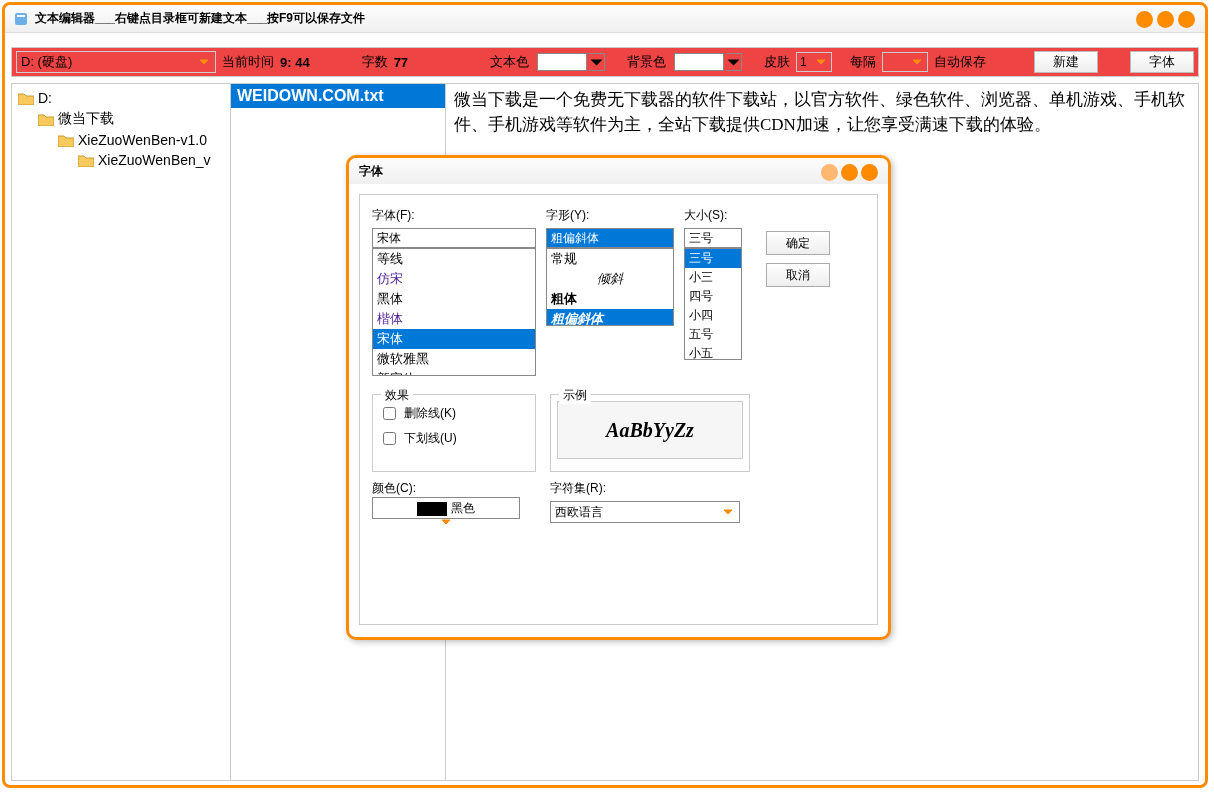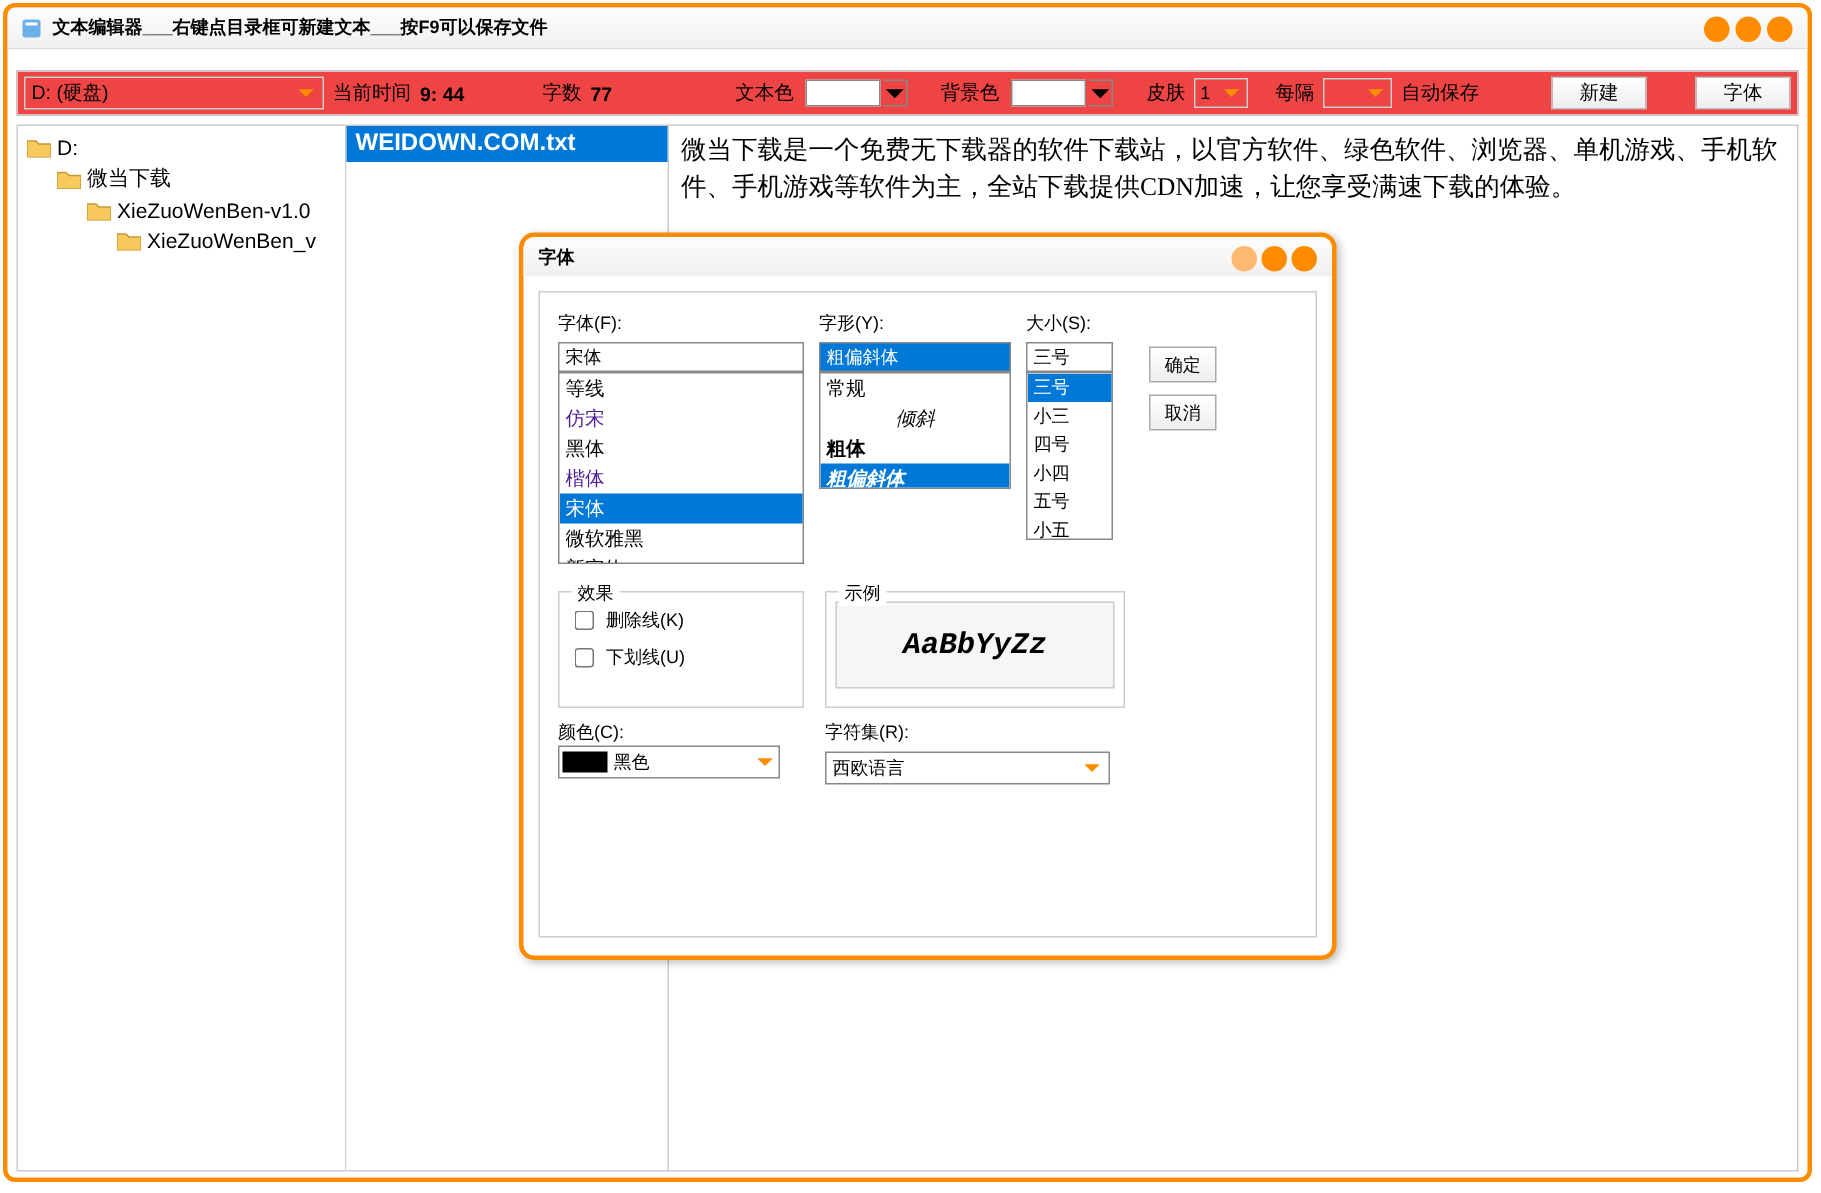--- a/index.html
+++ b/index.html
@@ -55,31 +55,31 @@
 .fd-list { border: 1px solid #888; height: 128px; overflow-y: scroll; font-size: 13px; }
 .fd-list.short { height: 78px; overflow: hidden; }
 .fd-list-item { padding: 1px 4px; font-family: SimSun, serif; }
 .fd-list-item.sel { background: #0078D7; color: #fff; }
 .fd-list-item.gray { color: #4c1d95; }
 .fd-list-item.italic { font-style: italic; text-align: center; }
 .fd-list-item.bold { font-weight: bold; }
 .fd-list-item.bolditalic { font-weight: bold; font-style: italic; }
 
 .fd-btns { display: flex; flex-direction: column; gap: 8px; margin-left: 10px; }
-.fd-btn { width: 45px; height: 24px; border: 1px solid #aaa; background: linear-gradient(#fff,#eee); font-size: 12px; cursor: pointer; }
+.fd-btn { width: 64px; height: 24px; border: 1px solid #aaa; background: linear-gradient(#fff,#eee); font-size: 12px; cursor: pointer; }
 
 .fd-row2 { display: flex; gap: 14px; margin-top: 18px; }
 .fieldset { border: 1px solid #ccc; padding: 10px; position: relative; }
 .fieldset .legend { position: absolute; top: -8px; left: 8px; background: #fff; padding: 0 4px; font-size: 12px; }
 .chk { display: flex; align-items: center; gap: 8px; margin-bottom: 8px; }
 .chk input { accent-color: #FF8C00; }
-.color-sel { display: flex; align-items: center; border: 1px solid #888; height: 22px; width: 148px; padding: 2px; justify-content: space-between; }
+.color-sel { display: flex; align-items: center; border: 1px solid #888; height: 22px; width: 148px; padding: 2px; justify-content: space-between; flex-direction: column; }
 .color-swatch { width: 30px; height: 14px; background: #000; margin-right: 4px; }
 
-.sample-box { border: 1px solid #ccc; height: 58px; display: flex; align-items: center; justify-content: center; background: #f6f6f6; font-family: Liberation Mono, monospace; font-size: 20px; font-weight: bold; font-style: italic; }
+.sample-box { border: 1px solid #ccc; height: 58px; display: flex; align-items: center; justify-content: center; background: #f6f6f6; font-family: Liberation Serif, serif; font-size: 20px; font-weight: bold; font-style: italic; }
 
 .charset-sel { border: 1px solid #888; height: 22px; width: 190px; display: flex; align-items: center; justify-content: space-between; padding: 0 4px; margin-top: 4px; }
 
 .sizelist { border: 1px solid #888; height: 112px; width: 58px; overflow-y: scroll; font-size: 12px; }
 .sizelist .fd-list-item { font-family: sans-serif; }
 
 .orange-chev path { fill: #FF8C00; stroke: #FF8C00; }
 .black-chev path { fill: #000; }
 </style>
 </head>

